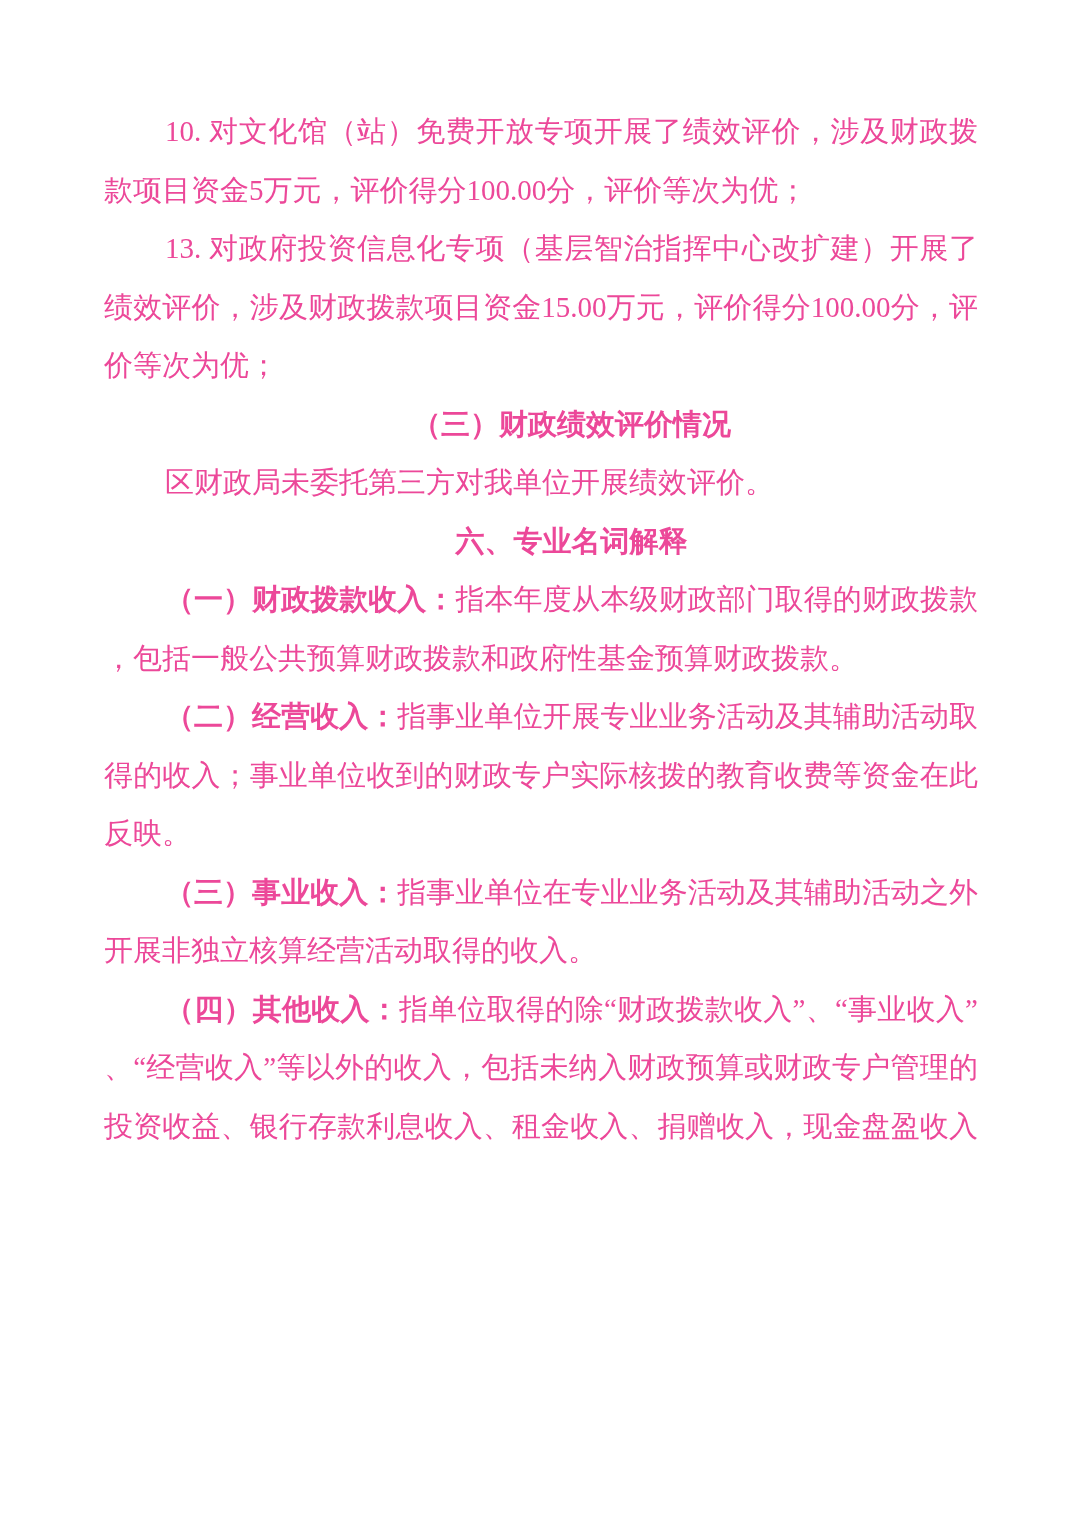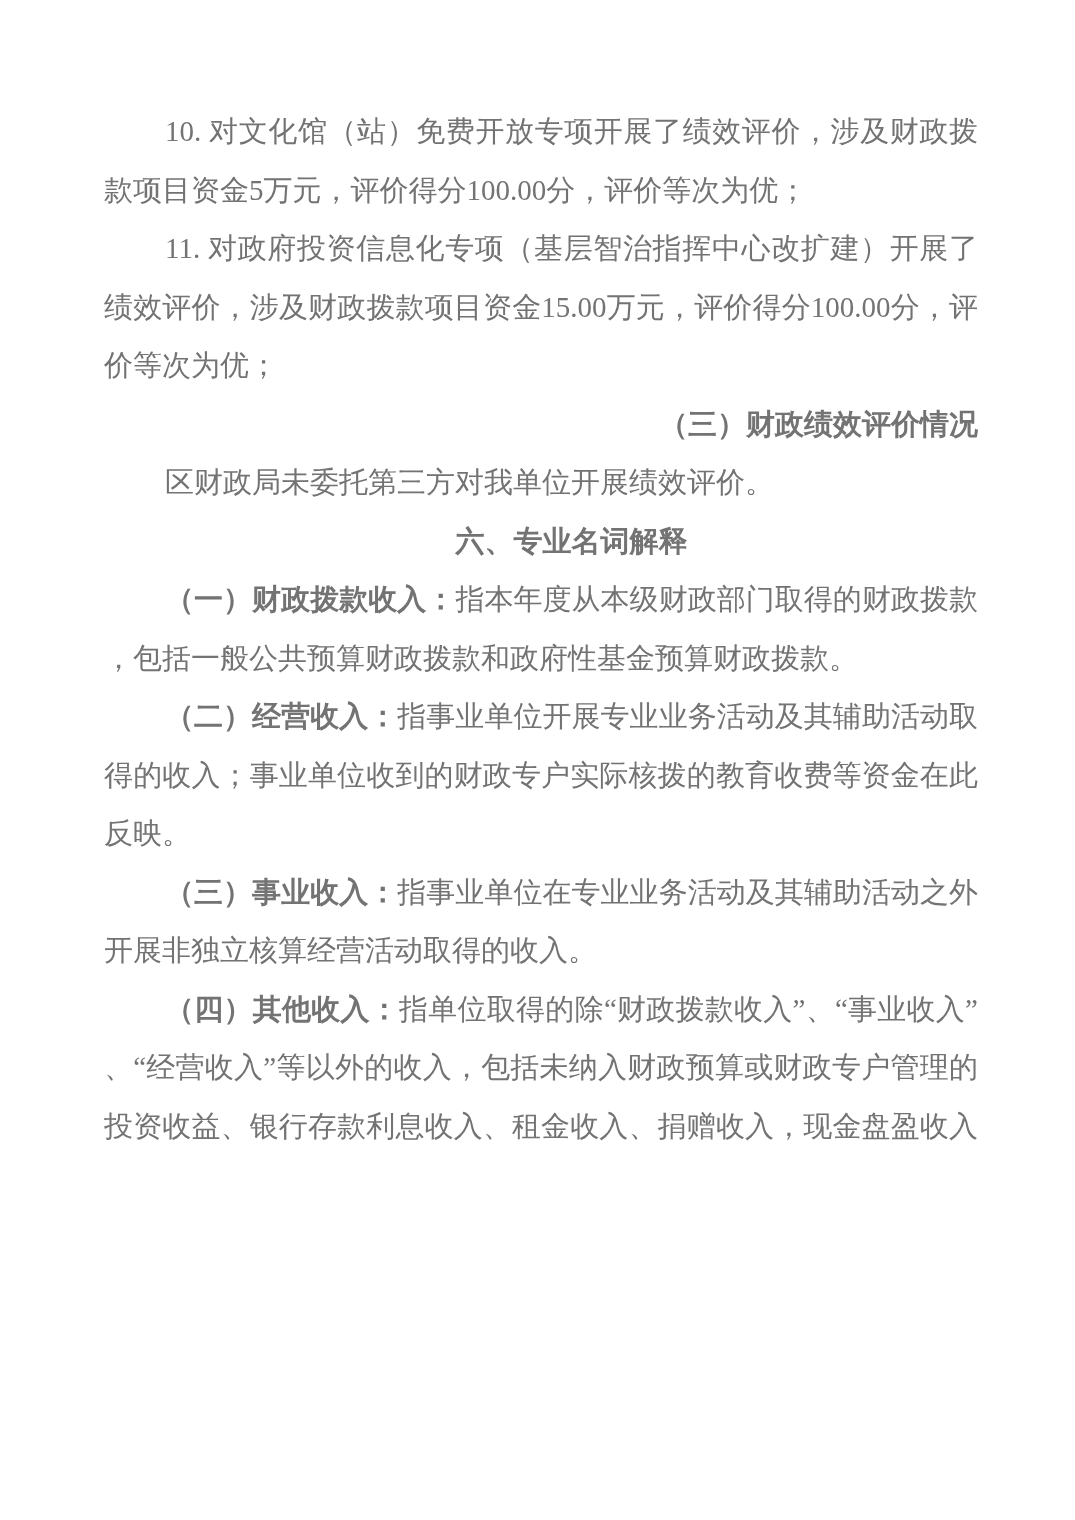--- a/index.html
+++ b/index.html
@@ -5,21 +5,21 @@
   html, body {
     margin: 0;
     padding: 0;
     background: #ffffff;
   }
   .page {
     position: relative;
     width: 1075px;
     height: 1152px;
     background: #ffffff;
-    color: #737373;
+    color: #ec4899;
     font-family: "Liberation Serif", "DejaVu Serif", serif;
     overflow: hidden;
   }
   .content {
     position: absolute;
     left: 104px;
     top: 102px;
     width: 874px;
   }
   .para {
@@ -32,42 +32,42 @@
     word-break: break-all;
     line-break: anywhere;
   }
   .para.heading-hei {
     font-family: "Liberation Sans", "DejaVu Sans", sans-serif;
     font-weight: bold;
     text-align: center;
   }
   .para.heading-kaiti {
     font-weight: bold;
-    text-align: right;
+    text-align: center;
   }
   .lead {
     font-weight: bold;
   }
   .page-number {
     position: absolute;
     left: 0;
     top: 1437px;
     width: 100%;
     text-align: center;
     font-size: 24px;
     line-height: 30px;
   }
 </style>
 </head>
 <body>
 
 <div class="page">
   <div class="content">
       <p class="para body">10. 对文化馆（站）免费开放专项开展了绩效评价，涉及财政拨款项目资金5万元，评价得分100.00分，评价等次为优；</p>
-      <p class="para body">11. 对政府投资信息化专项（基层智治指挥中心改扩建）开展了绩效评价，涉及财政拨款项目资金15.00万元，评价得分100.00分，评价等次为优；</p>
+      <p class="para body">13. 对政府投资信息化专项（基层智治指挥中心改扩建）开展了绩效评价，涉及财政拨款项目资金15.00万元，评价得分100.00分，评价等次为优；</p>
       <p class="para heading-kaiti">（三）财政绩效评价情况</p>
       <p class="para body">区财政局未委托第三方对我单位开展绩效评价。</p>
       <p class="para heading-hei">六、专业名词解释</p>
       <p class="para term"><span class="lead">（一）财政拨款收入：</span>指本年度从本级财政部门取得的财政拨款，包括一般公共预算财政拨款和政府性基金预算财政拨款。</p>
       <p class="para term"><span class="lead">（二）经营收入：</span>指事业单位开展专业业务活动及其辅助活动取得的收入；事业单位收到的财政专户实际核拨的教育收费等资金在此反映。</p>
       <p class="para term"><span class="lead">（三）事业收入：</span>指事业单位在专业业务活动及其辅助活动之外开展非独立核算经营活动取得的收入。</p>
       <p class="para term"><span class="lead">（四）其他收入：</span>指单位取得的除“财政拨款收入”、“事业收入”、“经营收入”等以外的收入，包括未纳入财政预算或财政专户管理的投资收益、银行存款利息收入、租金收入、捐赠收入，现金盘盈收入、存货盘盈收入、收回已核销的应收及预付款项、无法偿付的应付及预收款项等。各单位从本级财政部门以外的同级单位取得的经</p>
     </div>
   <div class="page-number">14</div>
 </div>

